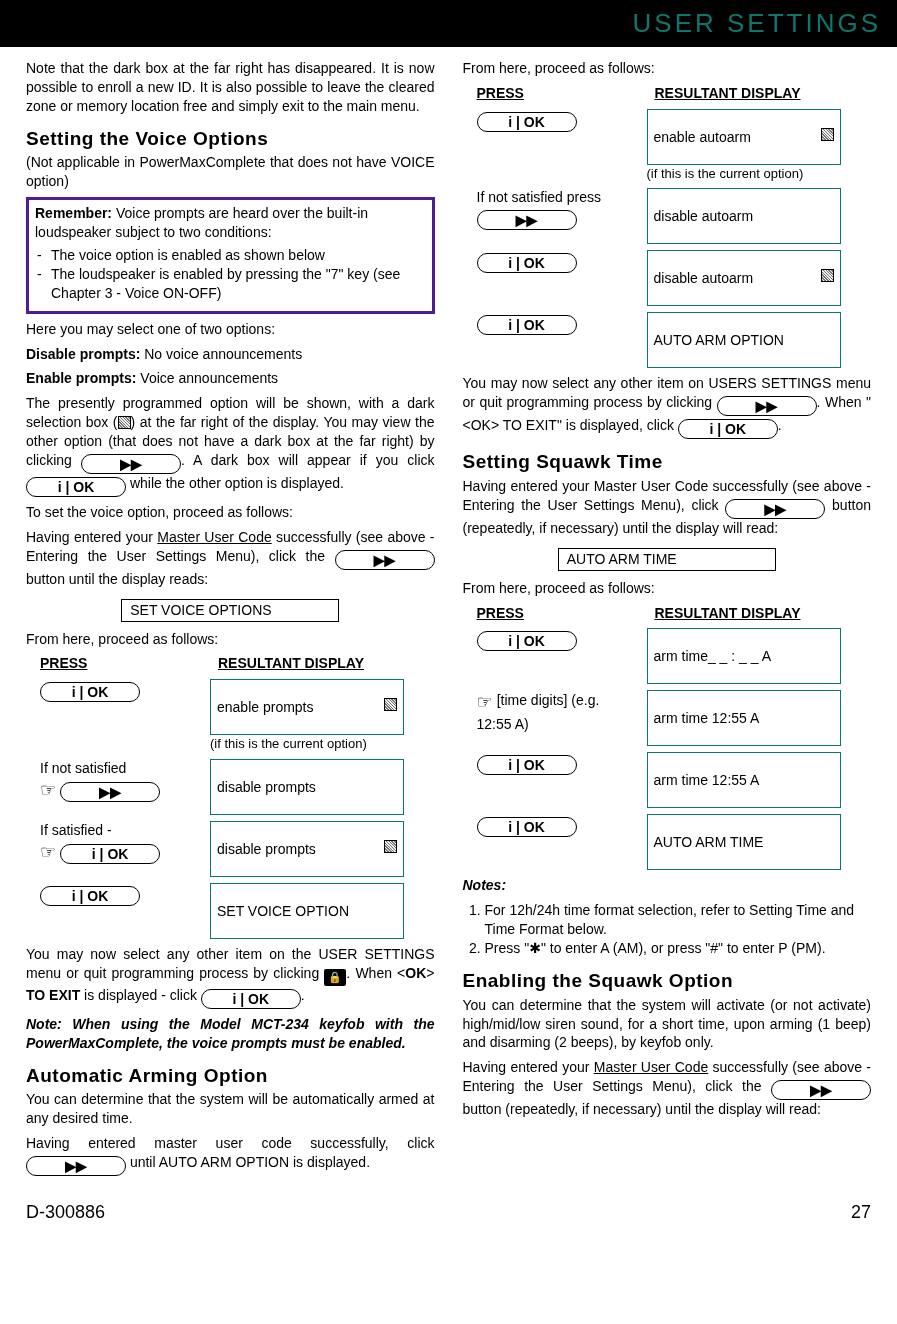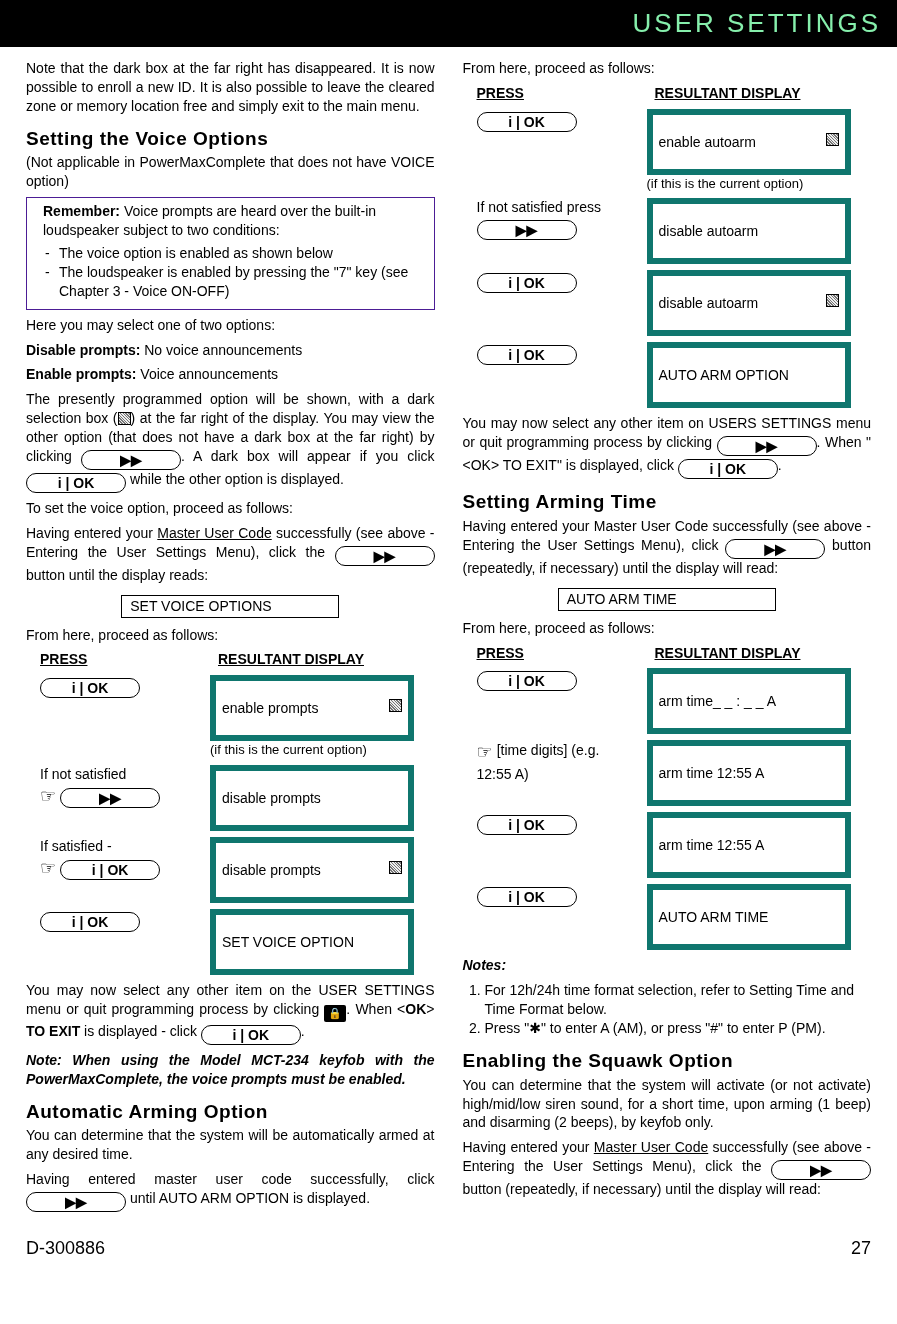--- a/index.html
+++ b/index.html
@@ -7,21 +7,21 @@
     font-size: 14px;
     line-height: 1.35;
     margin: 0;
     padding: 0;
     width: 897px;
     background: #fff;
     color: #000;
   }
   .header {
     background: #000;
-    color: #86efac;
+    color: #0f766e;
     text-align: right;
     padding: 6px 16px;
     font-size: 26px;
     letter-spacing: 3px;
   }
   .page {
     padding: 10px 26px 12px 26px;
   }
   .cols {
     display: flex;
@@ -33,22 +33,22 @@
   }
   p { margin: 2px 0 6px 0; text-align: justify; }
   h2 {
     font-family: "Lucida Sans", "Trebuchet MS", Arial, sans-serif;
     font-size: 19px;
     font-weight: bold;
     margin: 10px 0 2px 0;
     letter-spacing: 0.5px;
   }
   .boxrule {
-    border: 1px solid #4c1d95;
-    padding: 4px 16px;
+    border: 3px solid #4c1d95;
+    padding: 4px 6px;
     margin: 4px 0 6px 0;
   }
   ul.dash { list-style: none; padding-left: 16px; margin: 4px 0; }
   ul.dash li::before { content: "-"; display: inline-block; width: 14px; margin-left: -14px; }
   ol.num { padding-left: 22px; margin: 2px 0; }
   .u { text-decoration: underline; }
   .b { font-weight: bold; }
   .i { font-style: italic; }
 
   
@@ -61,21 +61,21 @@
     height: 18px;
     text-align: center;
     vertical-align: -4px;
     font-weight: bold;
     line-height: 18px;
     background: #fff;
   }
   
   .disp {
     display: inline-block;
-    border: 6px solid #0f766e;
+    border: 1px solid #0f766e;
     padding: 18px 6px;
     min-width: 180px;
     height: 18px;
     line-height: 18px;
     vertical-align: -4px;
   }
   .darkbox {
     display: inline-block;
     width: 11px; height: 11px;
     border: 1px solid #000;
@@ -213,21 +213,21 @@
       <div class="seqrow">
         <div class="left"><span class="btn">i | OK</span></div>
         <div class="right"><span class="disp">AUTO ARM OPTION</span></div>
       </div>
     </div>
 
     <p>
       <span>You may now select any other item on USERS SETTINGS menu or quit programming process by clicking </span><span class="btn">▶▶</span><span>. When "&lt;OK&gt; TO EXIT" is displayed, click </span><span class="btn">i | OK</span><span>.</span>
     </p>
 
-    <h2>Setting Arming Time</h2>
+    <h2>Setting Squawk Time</h2>
     <p>
       <span>Having entered your Master User Code successfully (see above - Entering the User Settings Menu), click </span><span class="btn">▶▶</span><span> button (repeatedly, if necessary) until the display will read:</span>
     </p>
     <div class="center"><span class="inline-disp">AUTO ARM TIME</span></div>
     <p>From here, proceed as follows:</p>
 
     <div class="seqhead">
       <span class="lh">PRESS</span>
       <span>RESULTANT DISPLAY</span>
     </div>

